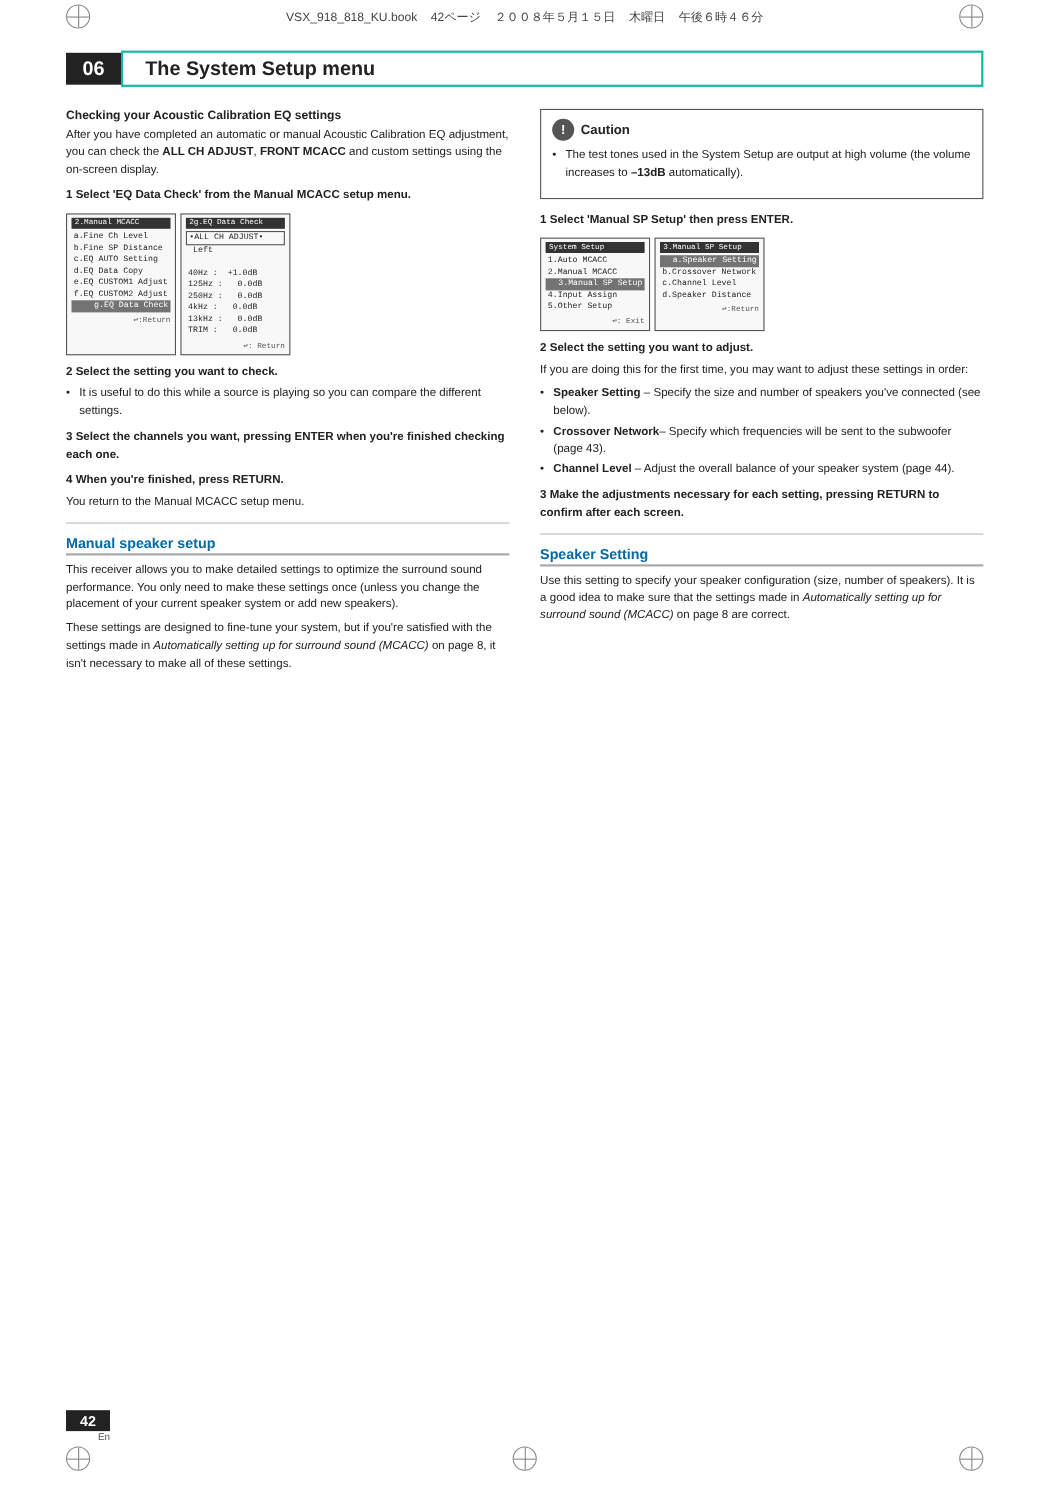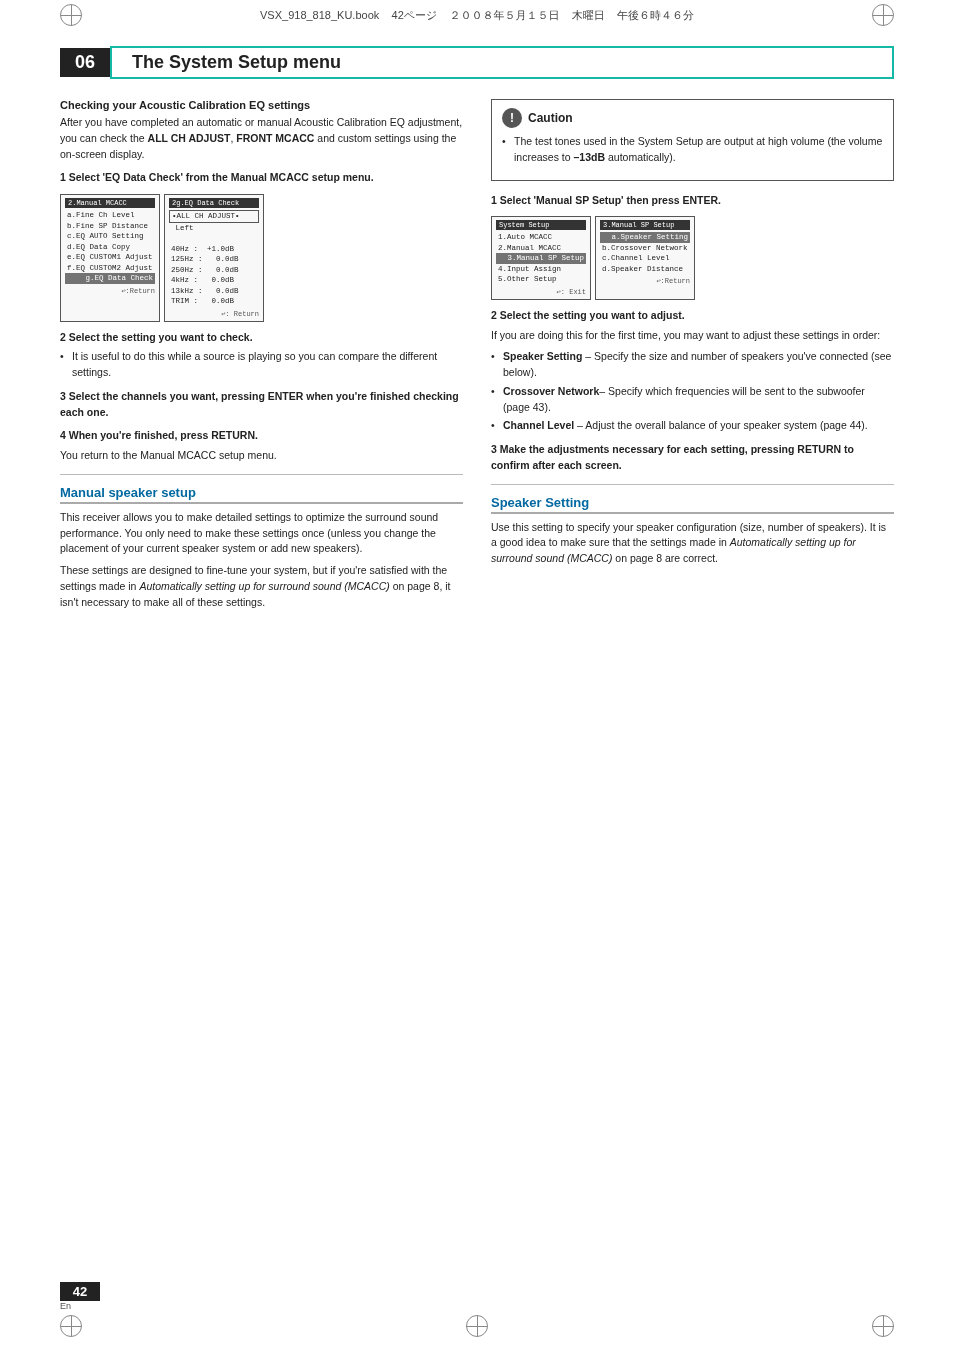--- a/index.html
+++ b/index.html
@@ -175,21 +175,21 @@
     .bold { font-weight: bold; }
     .italic { font-style: italic; }
 
     
     .page-number-box {
       position: absolute;
       bottom: 40px;
       left: 60px;
       display: flex;
       flex-direction: column;
-      align-items: flex-start;
+      align-items: flex-end;
     }
     .page-num-badge {
       background: #222;
       color: #fff;
       font-size: 13px;
       font-weight: bold;
       padding: 2px 10px;
       min-width: 40px;
       text-align: center;
     }

